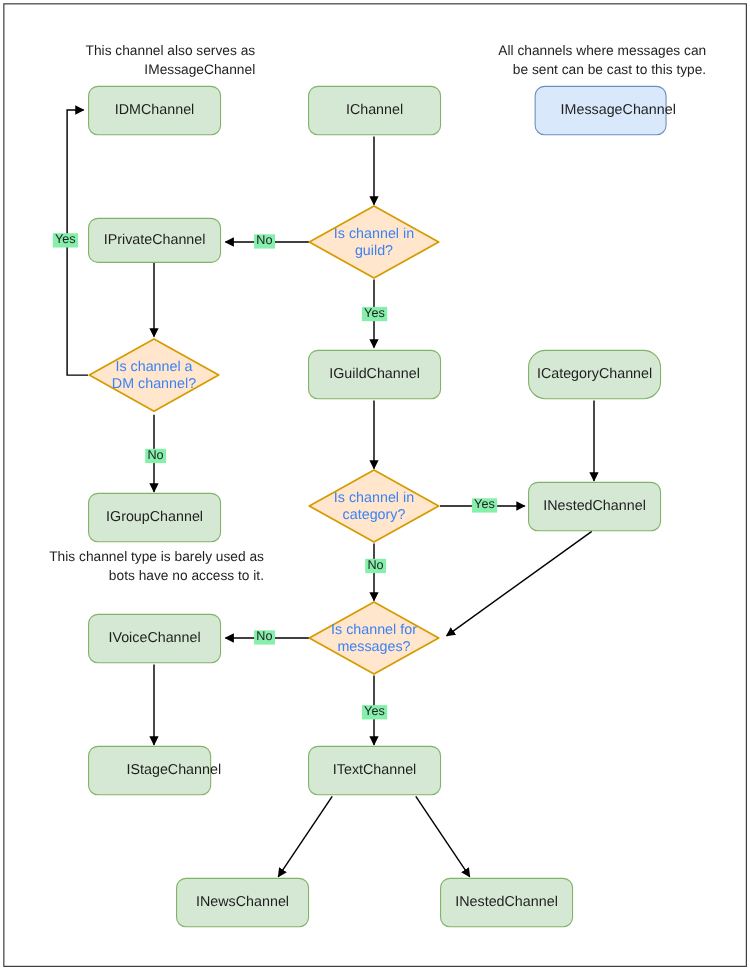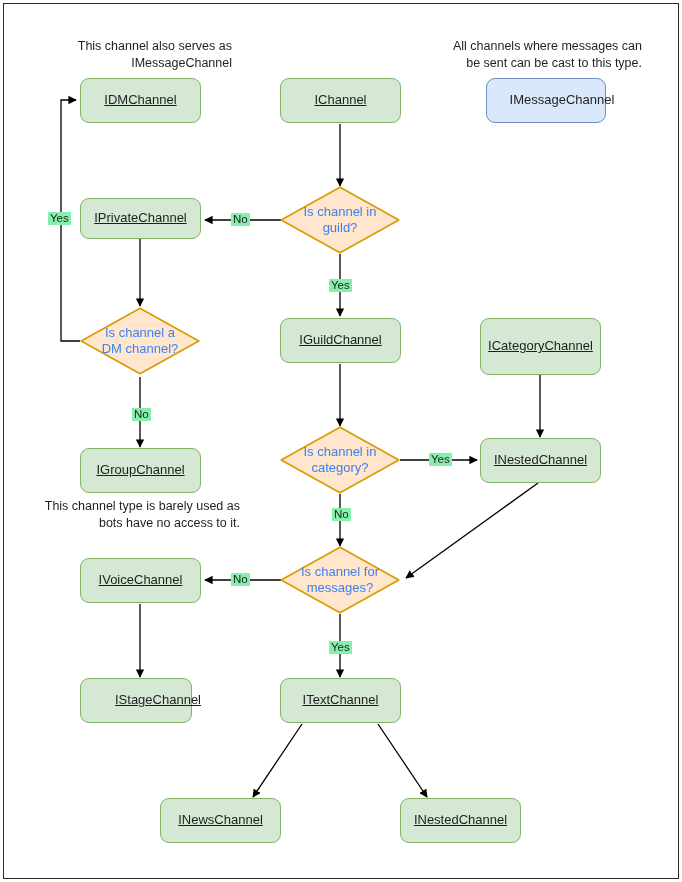--- a/index.html
+++ b/index.html
@@ -45,21 +45,20 @@
     font-size: 13px;
     color: #1f1f1f;
     line-height: 1.25;
     border-radius: 9px;
     border-width: 1.3px;
     border-style: solid;
   }
   .node.green {
     background: #d5e8d4;
     border-color: #82b366;
-    text-decoration: underline;
   }
   .node.blue {
     background: #dae8fc;
     border-color: #6c8ebf;
   }
   .decision {
     position: absolute;
     box-sizing: border-box;
     display: flex;
     align-items: center;
@@ -164,21 +163,21 @@
   </div>
 
   <div class="node green" style="left:80px; top:198px; width:121px; height:41px;">
     <span>IPrivateChannel</span>
   </div>
 
   <div class="node green" style="left:280px; top:318px; width:121px; height:45px;">
     <span>IGuildChannel</span>
   </div>
 
-  <div class="node green" style="left:480px; top:318px; width:121px; height:57px;">
+  <div class="node green" style="left:480px; top:318px; width:121px; height:45px;border-radius:16px;">
     <span>ICategoryChannel</span>
   </div>
 
   <div class="node green" style="left:80px; top:448px; width:121px; height:45px;">
     <span>IGroupChannel</span>
   </div>
 
   <div class="node green" style="left:480px; top:438px; width:121px; height:45px;align-items:center;">
     <span>INestedChannel</span>
   </div>

